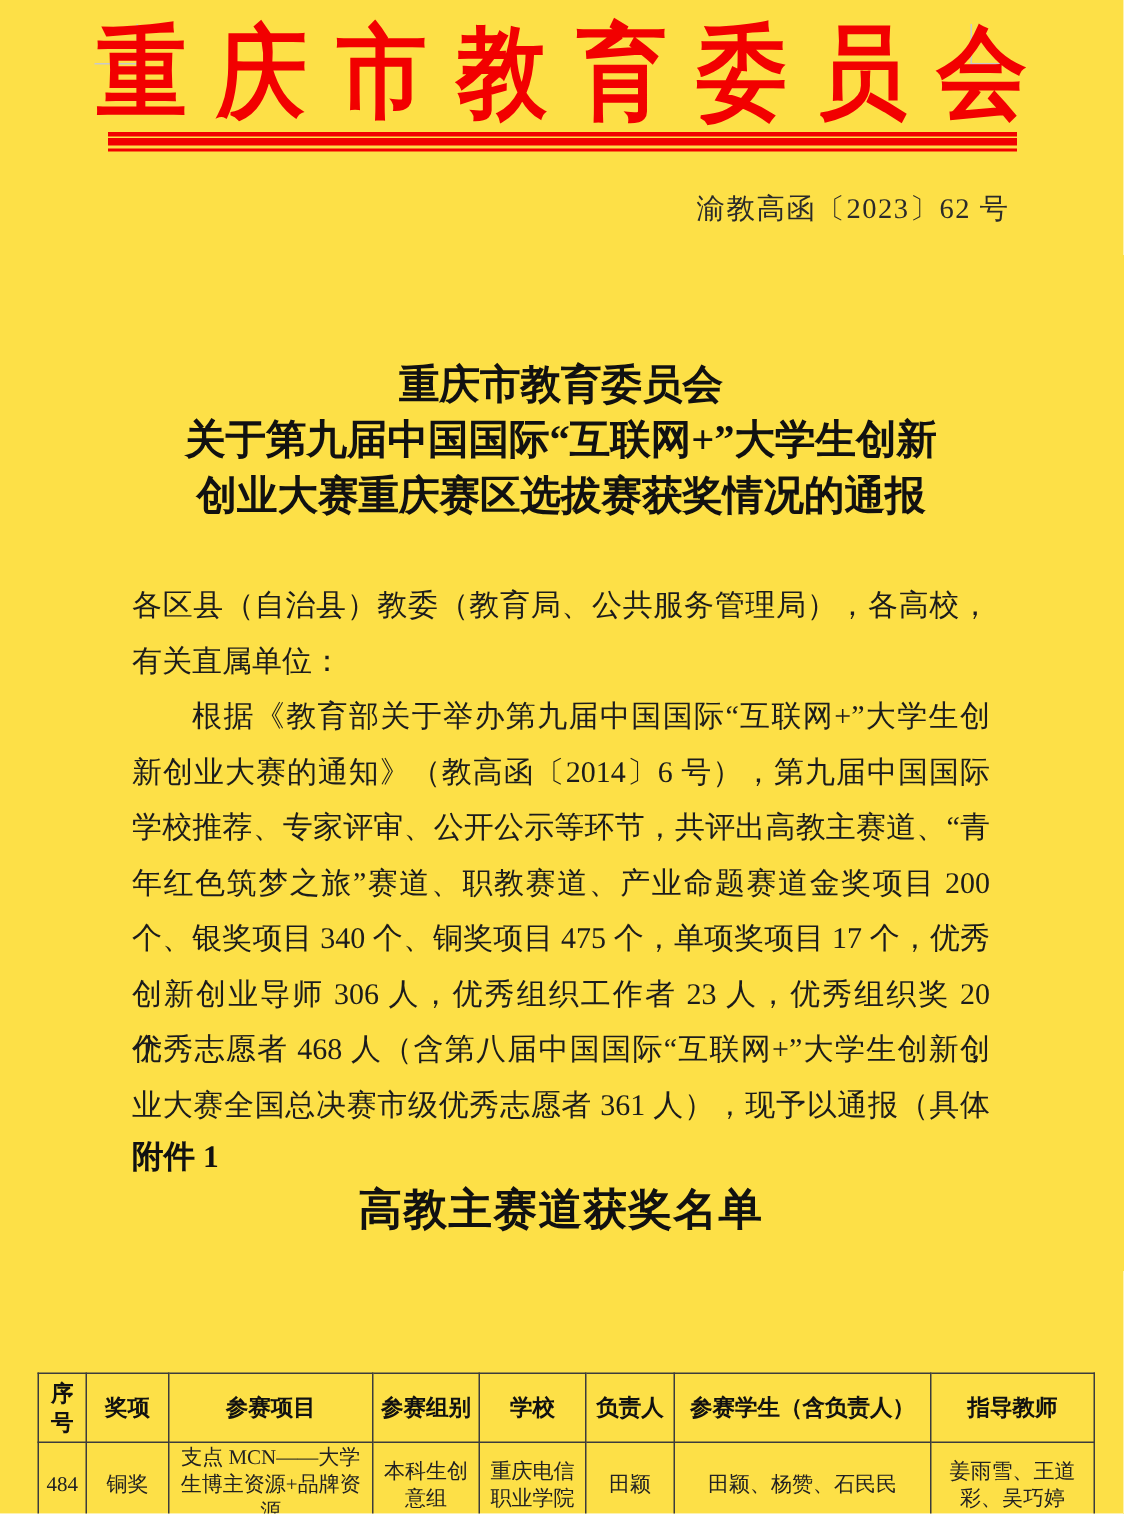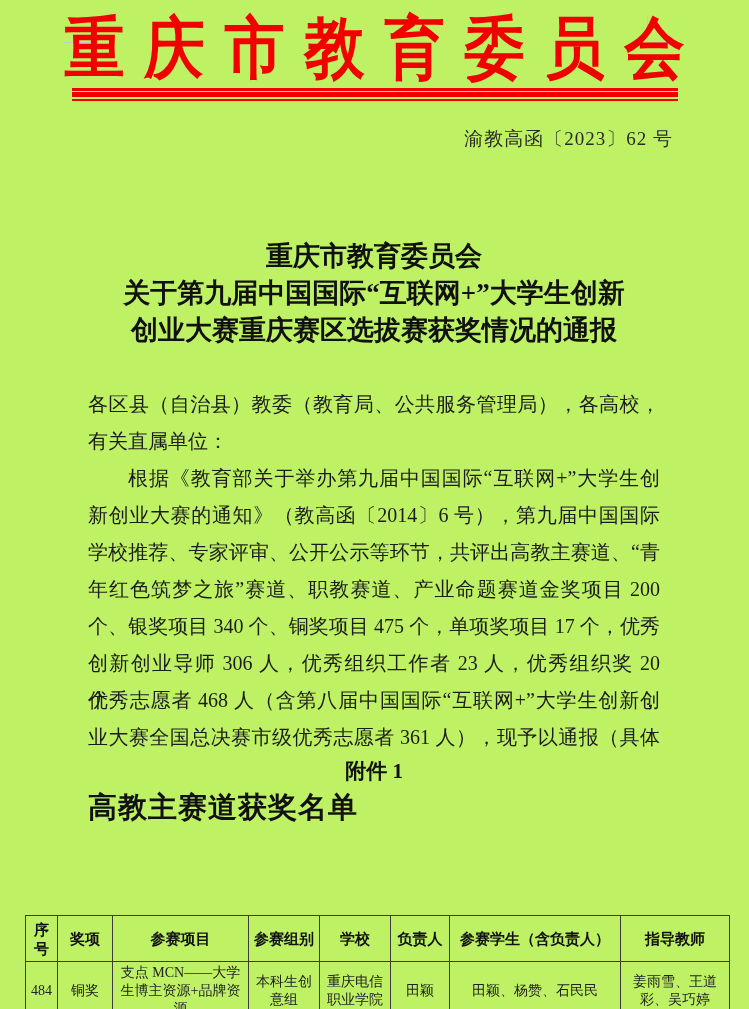--- a/index.html
+++ b/index.html
@@ -1,21 +1,21 @@
 <!DOCTYPE html>
 <html><head>
 <meta charset="utf-8">
 <style>
   html,body{margin:0;padding:0;background:#ffffff;}
   body{
     width:749px;height:1009px;overflow:hidden;position:relative;
     font-family:"Liberation Serif","DejaVu Serif",serif;
     color:#1c1c1c;
   }
-  .page{position:relative;width:749px;height:1009px;background:#bef264;}
+  .page{position:relative;width:749px;height:1009px;background:#fde047;}
 
   
   .crop-left{position:absolute;left:63px;top:16px;width:28px;height:26px;
     border-right:1px solid #c9c9c9;border-bottom:1px solid #c9c9c9;}
   .crop-right{position:absolute;left:647px;top:16px;width:28px;height:26px;
     border-left:1px solid #c9c9c9;border-bottom:1px solid #c9c9c9;}
 
   
   .agency{
     position:absolute;top:4px;left:0;width:100%;
@@ -38,24 +38,24 @@
     position:absolute;top:238px;left:44px;width:660px;
     text-align:center;font-weight:bold;font-size:27px;line-height:37px;
     color:#111;
   }
 
   .text-col{position:absolute;top:386px;left:88px;width:572px;}
   .bline{font-size:20px;line-height:37px;height:37px;white-space:nowrap;}
   .bline.jst{text-align:justify;text-align-last:justify;white-space:normal;}
   .bline.ind{text-indent:2em;}
 
-  .attachment{font-size:21px;font-weight:bold;line-height:26px;margin-top:2px;color:#111;text-align:center;}
+  .attachment{font-size:21px;font-weight:bold;line-height:26px;margin-top:2px;color:#111;}
 
   .table-title{
-    font-size:29px;font-weight:bold;color:#111;
+    text-align:center;font-size:29px;font-weight:bold;color:#111;
     margin-top:6px;line-height:34px;letter-spacing:1px;
   }
 
   table.award{
     position:absolute;top:915px;left:25px;width:704px;
     border-collapse:collapse;table-layout:fixed;
   }
   table.award th,table.award td{
     border:1px solid #3c3c3c;text-align:center;vertical-align:middle;
     padding:2px 2px;overflow:hidden;

